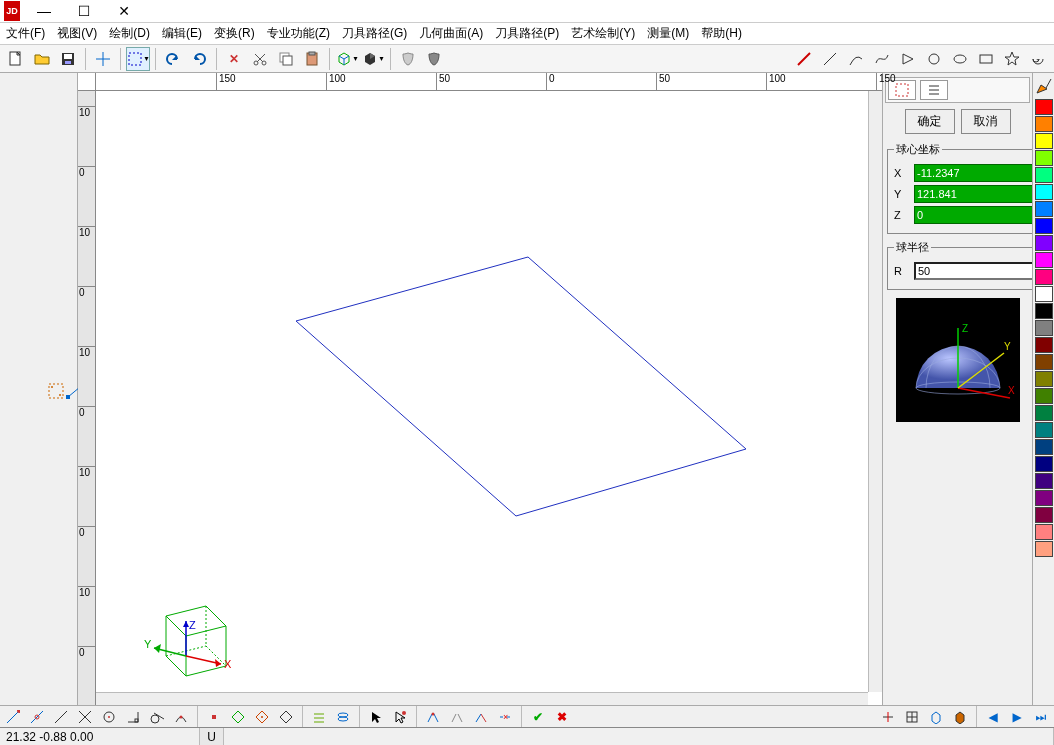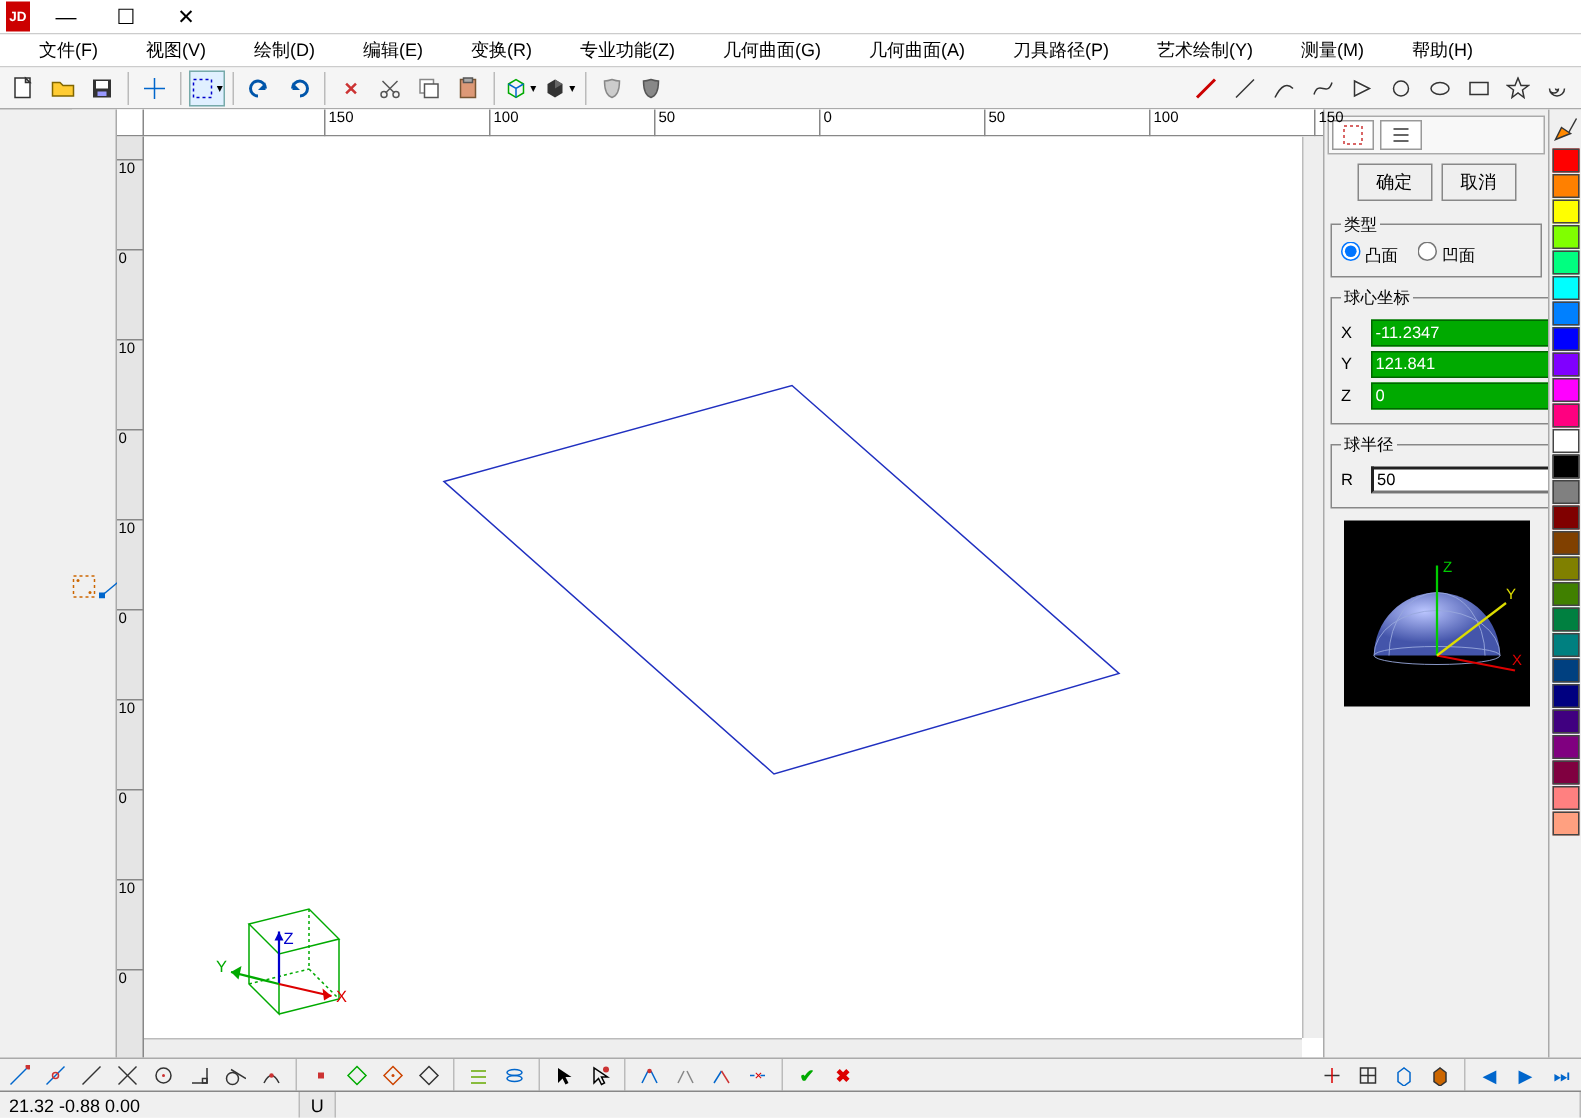--- a/index.html
+++ b/index.html
@@ -2,21 +2,21 @@
 <html><head>
 <meta charset="utf-8">
 <style>
   * { box-sizing: border-box; margin: 0; padding: 0; }
   body { font-family: "Microsoft YaHei", SimSun, Arial, sans-serif; font-size: 12px; background: #f0f0f0; user-select: none; width: 1054px; height: 745px; overflow: hidden; }
   .titlebar { background: #fff; height: 23px; display: flex; align-items: center; padding: 0 4px; border-bottom: 1px solid #ccc; }
   .titlebar .logo { width: 16px; height: 20px; background: #c00; color: #fff; font-size: 9px; font-weight: bold; display: inline-flex; align-items: center; justify-content: center; margin-right: 4px; }
   .titlebar .title { flex: 1; }
   .titlebar .winbtn { width: 40px; height: 22px; display: inline-flex; align-items: center; justify-content: center; font-size: 14px; }
   .menubar { background: #fff; height: 22px; display: flex; border-bottom: 1px solid #ccc; }
-  .menubar .item { padding: 2px 6px; margin-left: 20px; }
+  .menubar .item { padding: 2px 6px; }
   .toolbar1 { height: 28px; background: #f5f5f5; border-bottom: 1px solid #aaa; display: flex; align-items: center; padding: 0 4px; gap: 2px;}
   .tbtn { width: 24px; height: 24px; display: inline-flex; align-items: center; justify-content: center; border: 1px solid transparent; }
   .sep { width: 1px; height: 22px; background: #bbb; margin: 0 3px; display: inline-block;}
   .main { position: absolute; top: 73px; left:0; right:0; bottom: 39px; display: flex; }
   .lefttools { width: 30px; background: #f0f0f0; border-right: 1px solid #aaa; display: flex; align-items: center; padding-top: 2px; gap: 2px; margin-left: 48px;}
   .lefttools .lt { width: 24px; height: 24px; display:flex; align-items:center; justify-content:center;}
   .canvaswrap { flex: 1; display: flex; flex-direction: column; background: #fff;}
   .ruler-h { height: 18px; background: #fff; border-bottom: 1px solid #888; display:flex; font-size:10px; position:relative;}
   .ruler-h .tick { position:absolute; top:0; height:18px; border-left:1px solid #888; padding-left:2px;}
   .ruler-h .unit { position:absolute; right:4px; top:19px; font-size:10px;}
@@ -58,21 +58,21 @@
   <span class="winbtn">✕</span>
 </div>
 
 <div class="menubar">
   <span class="item">文件(F)</span>
   <span class="item">视图(V)</span>
   <span class="item">绘制(D)</span>
   <span class="item">编辑(E)</span>
   <span class="item">变换(R)</span>
   <span class="item">专业功能(Z)</span>
-  <span class="item">几何曲面(G)</span>
+  <span class="item">刀具路径(G)</span>
   <span class="item">几何曲面(A)</span>
   <span class="item">刀具路径(P)</span>
   <span class="item">艺术绘制(Y)</span>
   <span class="item">测量(M)</span>
   <span class="item">帮助(H)</span>
 </div>
 
 <div class="toolbar1">
   <span class="tbtn">
       <svg width="16" height="16">
@@ -399,26 +399,20 @@
             <line x1="2" y1="3" x2="12" y2="3" stroke="#333"></line>
             <line x1="2" y1="7" x2="12" y2="7" stroke="#333"></line>
             <line x1="2" y1="11" x2="12" y2="11" stroke="#333"></line>
           </svg>
         </span>
     </div>
     <div class="btnrow">
       <span class="btn">确定</span>
       <span class="btn">取消</span>
     </div>
-    <fieldset>
-      <legend>类型</legend>
-      <label class="radio"><input type="radio" checked="" style=""> <span>凸面</span></label>
-      &nbsp;&nbsp;
-      <label class="radio"><input type="radio" style=""> <span>凹面</span></label>
-    </fieldset>
     <fieldset>
       <legend>球心坐标</legend>
       <div class="coordrow">
           <label>X</label>
           <input class="greenbox" value="-11.2347" style="">
         </div>
       <div class="coordrow">
           <label>Y</label>
           <input class="greenbox" value="121.841" style="">
         </div>

